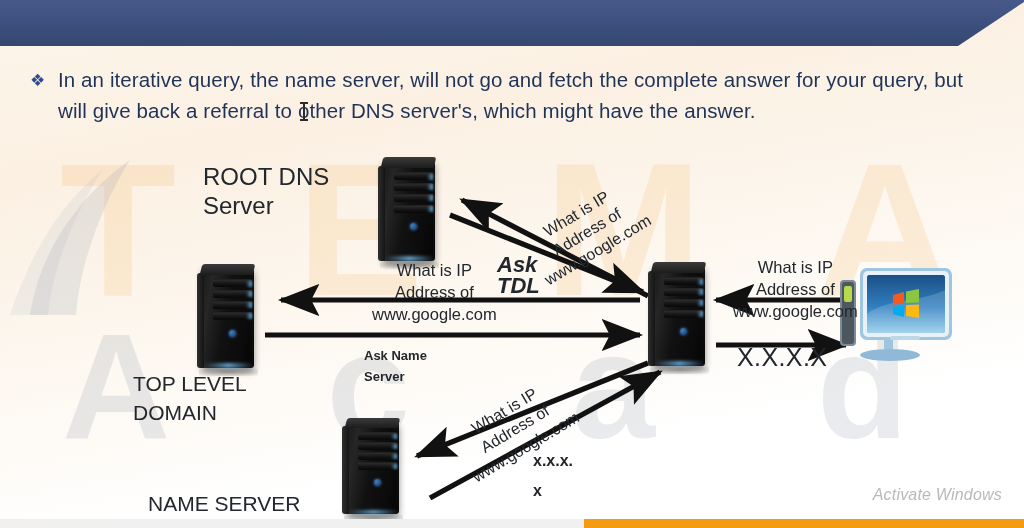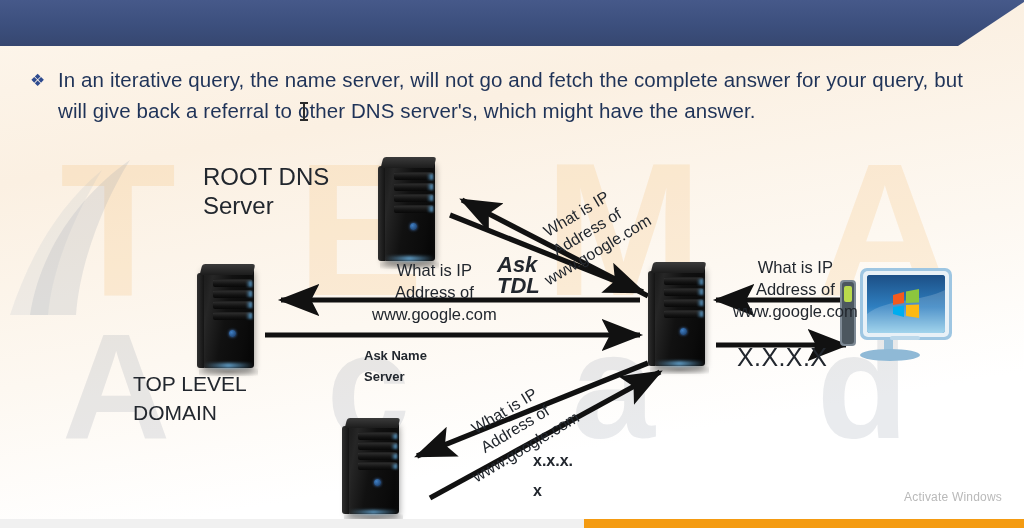--- a/index.html
+++ b/index.html
@@ -205,23 +205,24 @@
   }
   #lbl-diag-bottom {
     left:447px; top:433px;
     transform:rotate(-31deg);
   }
 
   
   #activate-windows {
     position:absolute; right:22px; bottom:24px;
     color:#b9b9b9;
-    font-size:12px;
+    font-size:16px;
     letter-spacing:0.2px;
     z-index:7;
+    font-style:italic;
   }
 
   
   #progress-track {
     position:absolute; left:0; bottom:0; width:1024px; height:9px;
     background:#f0f0f0;
     z-index:8;
   }
   #progress-fill {
     position:absolute; left:0; top:0; height:9px;
@@ -358,20 +359,21 @@
       <path d="M13,15 L26,14.5 L26,28 L13,26 Z" fill="#fdb913"></path>
     </g>
 
     <rect x="52" y="84" width="30" height="4" rx="2" fill="#bcd8ea"></rect>
   </svg>
 
   <div class="lbl" id="lbl-root">ROOT DNS
 Server</div>
   <div class="lbl" id="lbl-tld">TOP LEVEL
 DOMAIN</div>
+  <div class="lbl" id="lbl-ns">NAME SERVER</div>
 
   <div class="lbl" id="lbl-left-q">What is IP
 Address of
 www.google.com</div>
   <div class="lbl" id="lbl-right-q">What is IP
 Address of
 www.google.com</div>
   <div class="lbl" id="lbl-ask-tdl">Ask
 TDL</div>
   <div class="lbl" id="lbl-ask-ns">Ask Name

